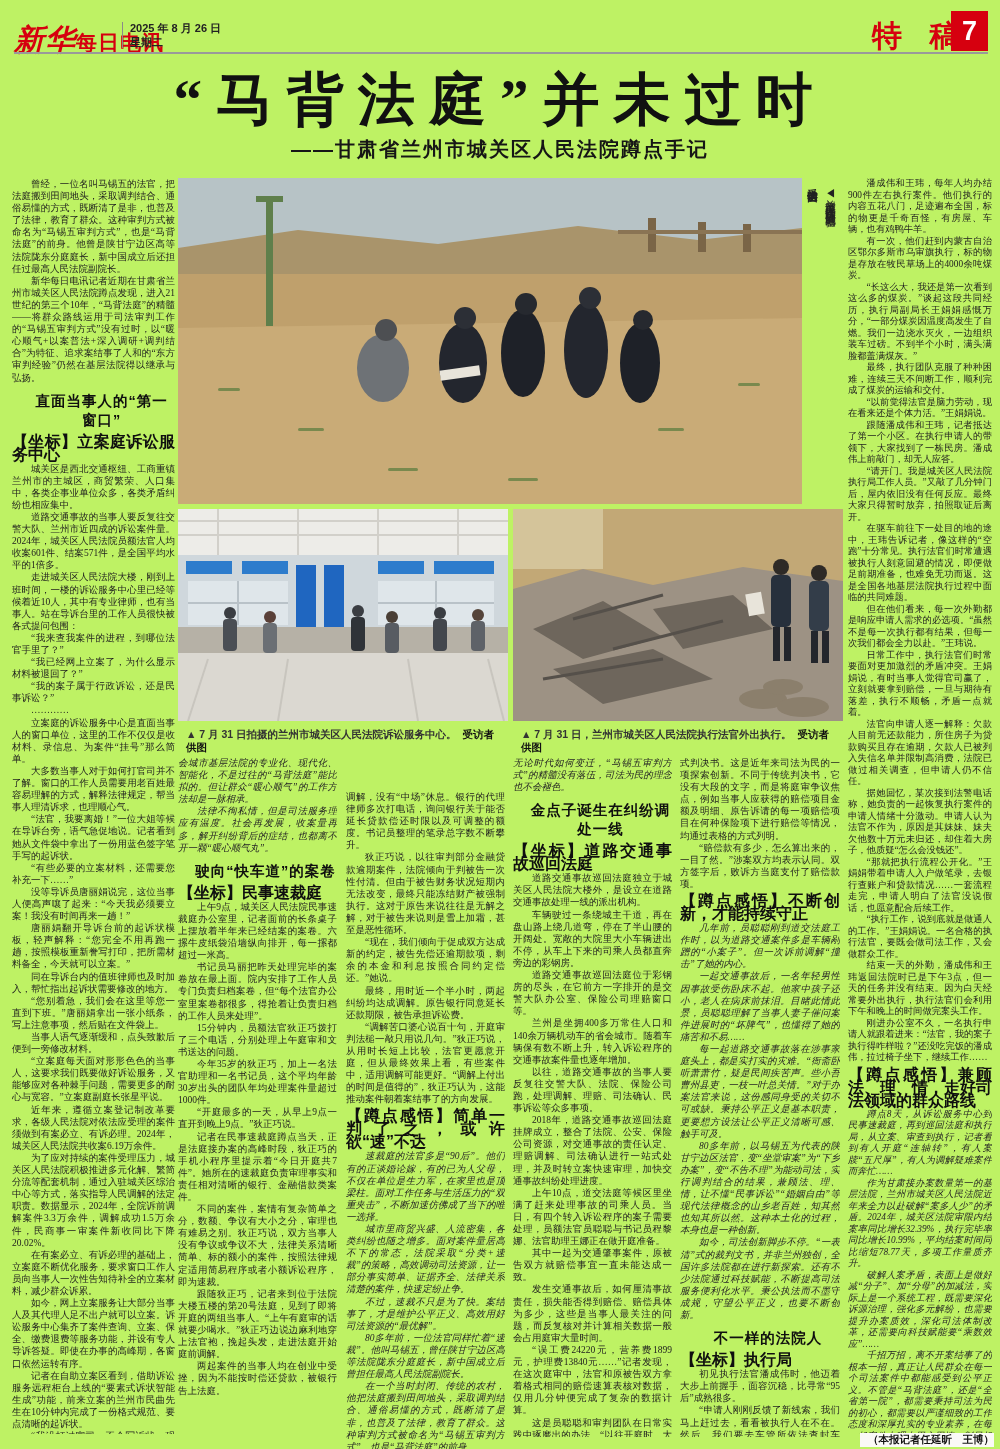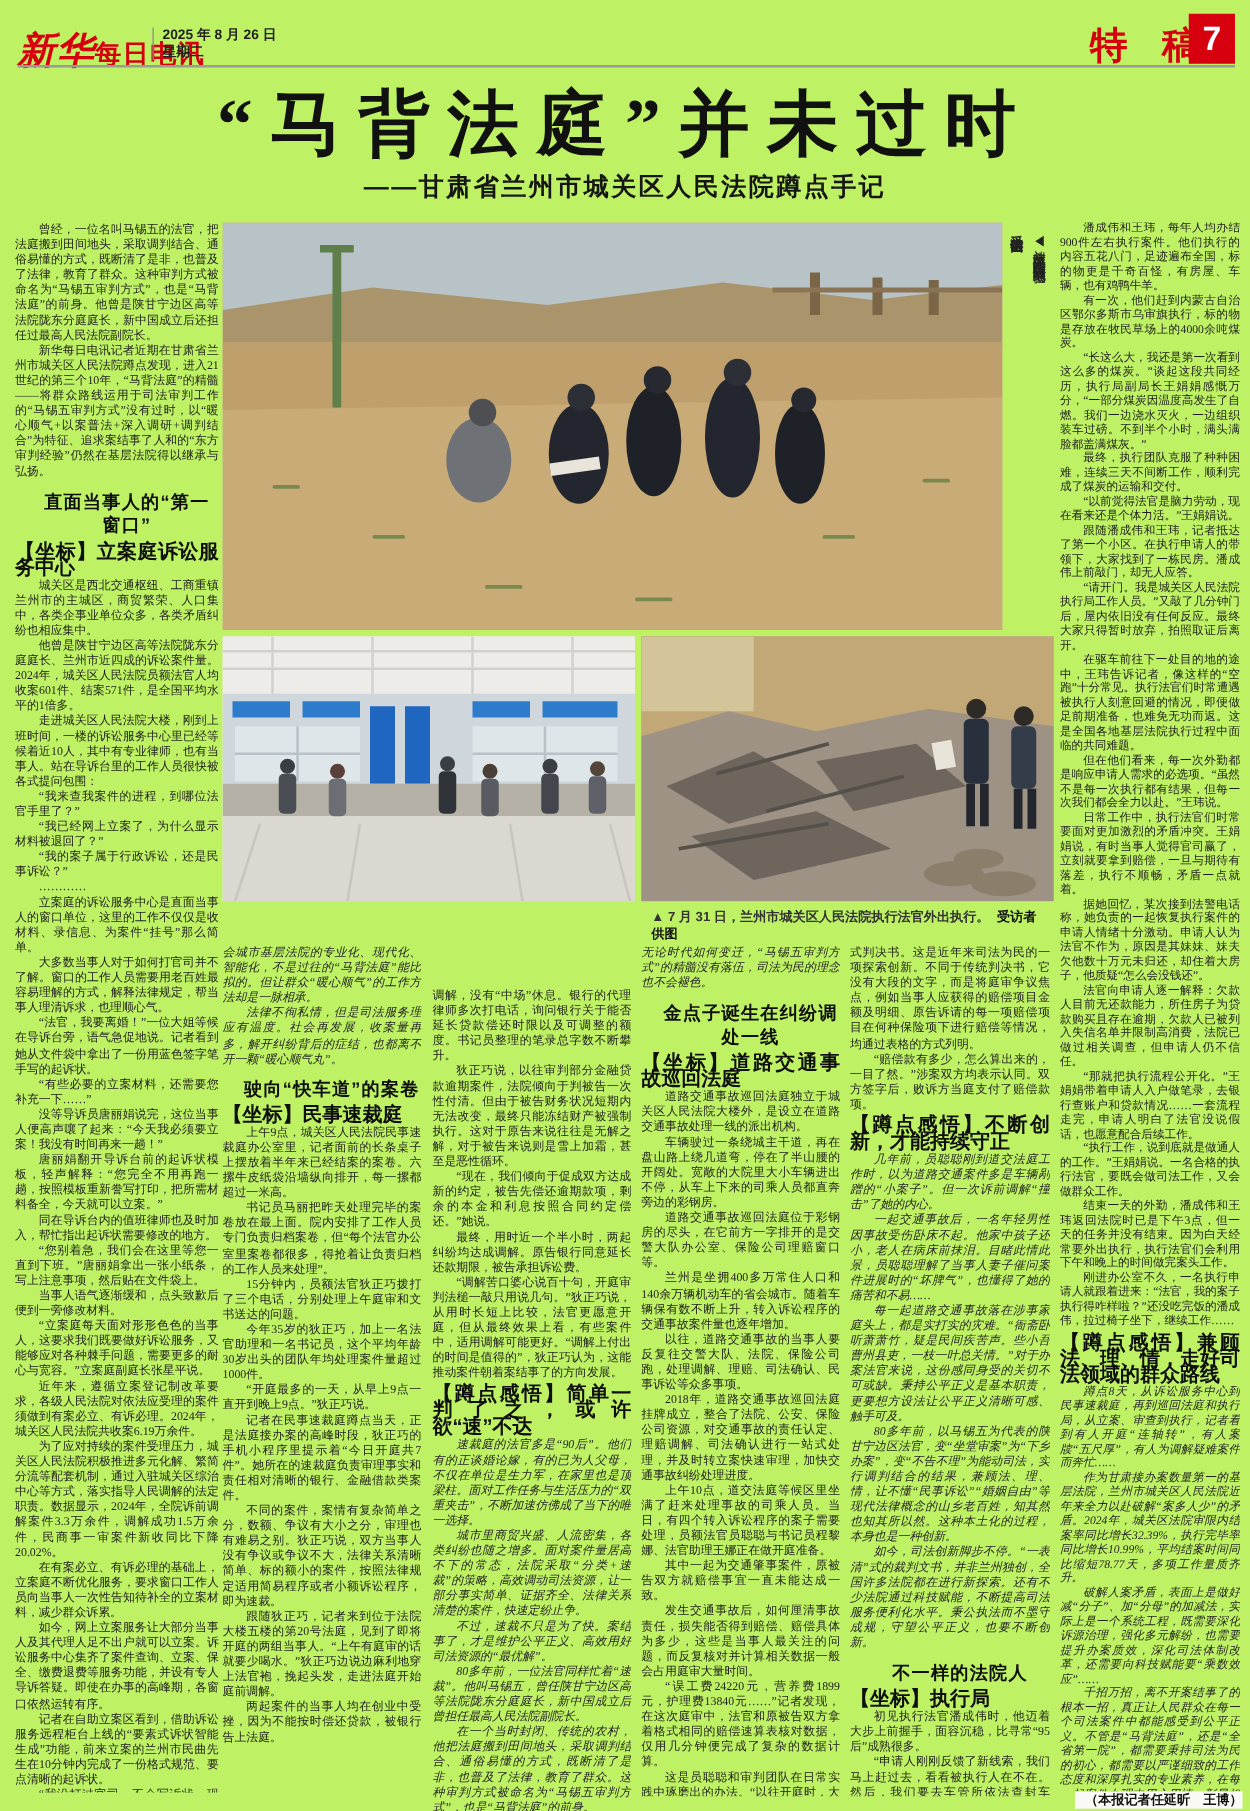--- a/index.html
+++ b/index.html
@@ -164,20 +164,23 @@
           <rect x="173" y="108" width="14" height="34" rx="4" fill="#2f3338"></rect>
         <circle cx="214" cy="108" r="6" fill="#4a3f36"></circle>
           <rect x="207" y="114" width="14" height="30" rx="4" fill="#585c62"></rect>
         <circle cx="262" cy="104" r="6" fill="#3a3d42"></circle>
           <rect x="255" y="110" width="14" height="32" rx="4" fill="#43474d"></rect>
         <circle cx="300" cy="106" r="6" fill="#55443a"></circle>
           <rect x="293" y="112" width="14" height="30" rx="4" fill="#5e6268"></rect>
       </g>
     </svg>
   </div>
+  <div class="hcap" style="left:186px;top:728px;width:318px;">
+    <span>▲ 7 月 31 日拍摄的兰州市城关区人民法院诉讼服务中心。</span><span class="credit">受访者供图</span>
+  </div>
 
   <div class="photo" style="left:513px;top:509px;width:330px;height:212px;background:#bda985;">
     <svg viewBox="0 0 330 212" preserveAspectRatio="none">
       <rect x="0" y="0" width="330" height="80" fill="#c2a876"></rect>
       <rect x="0" y="0" width="90" height="60" fill="#d4c49a"></rect>
       <path d="M0,80 L70,60 L140,76 L230,58 L330,72 L330,212 L0,212 Z" fill="#9d9284"></path>
       <g fill="#6e665c">
         <polygon points="20,120 90,92 150,128 70,150"></polygon>
         <polygon points="140,100 220,86 260,120 170,140"></polygon>
         <polygon points="40,160 140,140 200,170 90,195"></polygon>
@@ -208,21 +211,21 @@
   <div class="hcap" style="left:521px;top:728px;width:318px;">
     <span>▲ 7 月 31 日，兰州市城关区人民法院执行法官外出执行。</span><span class="credit">受访者供图</span>
   </div>
 
   <div class="col col1">
       <p class="para">曾经，一位名叫马锡五的法官，把法庭搬到田间地头，采取调判结合、通俗易懂的方式，既断清了是非，也普及了法律，教育了群众。这种审判方式被命名为“马锡五审判方式”，也是“马背法庭”的前身。他曾是陕甘宁边区高等法院陇东分庭庭长，新中国成立后还担任过最高人民法院副院长。</p>
       <p class="para">新华每日电讯记者近期在甘肃省兰州市城关区人民法院蹲点发现，进入21世纪的第三个10年，“马背法庭”的精髓——将群众路线运用于司法审判工作的“马锡五审判方式”没有过时，以“暖心顺气+以案普法+深入调研+调判结合”为特征、追求案结事了人和的“东方审判经验”仍然在基层法院得以继承与弘扬。</p>
       <h2 class="sec-head">直面当事人的“第一窗口”</h2>
       <h3 class="sub-head">【坐标】立案庭诉讼服务中心</h3>
       <p class="para">城关区是西北交通枢纽、工商重镇兰州市的主城区，商贸繁荣、人口集中，各类企事业单位众多，各类矛盾纠纷也相应集中。</p>
-      <p class="para">他曾是陕甘宁边区高等法院陇东分庭庭长、兰州市近四成的诉讼案件量。2024年，城关区人民法院员额法官人均收案601件、结案571件，是全国平均水平的1倍多。</p>
+      <p class="para">道路交通事故的当事人要反复往交警大队、兰州市近四成的诉讼案件量。2024年，城关区人民法院员额法官人均收案601件、结案571件，是全国平均水平的1倍多。</p>
       <p class="para">走进城关区人民法院大楼，刚到上班时间，一楼的诉讼服务中心里已经等候着近10人，其中有专业律师，也有当事人。站在导诉台里的工作人员很快被各式提问包围：</p>
       <p class="para">“我来查我案件的进程，到哪位法官手里了？”</p>
       <p class="para">“我已经网上立案了，为什么显示材料被退回了？”</p>
       <p class="para">“我的案子属于行政诉讼，还是民事诉讼？”</p>
       <p class="para">…………</p>
       <p class="para">立案庭的诉讼服务中心是直面当事人的窗口单位，这里的工作不仅仅是收材料、录信息、为案件“挂号”那么简单。</p>
       <p class="para">大多数当事人对于如何打官司并不了解。窗口的工作人员需要用老百姓最容易理解的方式，解释法律规定，帮当事人理清诉求，也理顺心气。</p>
       <p class="para">“法官，我要离婚！”一位大姐等候在导诉台旁，语气急促地说。记者看到她从文件袋中拿出了一份用蓝色签字笔手写的起诉状。</p>
       <p class="para">“有些必要的立案材料，还需要您补充一下……”</p>
       <p class="para">没等导诉员唐丽娟说完，这位当事人便高声嚷了起来：“今天我必须要立案！我没有时间再来一趟！”</p>
@@ -300,22 +303,22 @@
       <p class="para">潘成伟和王玮，每年人均办结900件左右执行案件。他们执行的内容五花八门，足迹遍布全国，标的物更是千奇百怪，有房屋、车辆，也有鸡鸭牛羊。</p>
       <p class="para">有一次，他们赶到内蒙古自治区鄂尔多斯市乌审旗执行，标的物是存放在牧民草场上的4000余吨煤炭。</p>
       <p class="para">“长这么大，我还是第一次看到这么多的煤炭。”谈起这段共同经历，执行局副局长王娟娟感慨万分，“一部分煤炭因温度高发生了自燃。我们一边浇水灭火，一边组织装车过磅。不到半个小时，满头满脸都盖满煤灰。”</p>
       <p class="para">最终，执行团队克服了种种困难，连续三天不间断工作，顺利完成了煤炭的运输和交付。</p>
       <p class="para">“以前觉得法官是脑力劳动，现在看来还是个体力活。”王娟娟说。</p>
       <p class="para">跟随潘成伟和王玮，记者抵达了第一个小区。在执行申请人的带领下，大家找到了一栋民房。潘成伟上前敲门，却无人应答。</p>
       <p class="para">“请开门。我是城关区人民法院执行局工作人员。”又敲了几分钟门后，屋内依旧没有任何反应。最终大家只得暂时放弃，拍照取证后离开。</p>
       <p class="para">在驱车前往下一处目的地的途中，王玮告诉记者，像这样的“空跑”十分常见。执行法官们时常遭遇被执行人刻意回避的情况，即便做足前期准备，也难免无功而返。这是全国各地基层法院执行过程中面临的共同难题。</p>
       <p class="para">但在他们看来，每一次外勤都是响应申请人需求的必选项。“虽然不是每一次执行都有结果，但每一次我们都会全力以赴。”王玮说。</p>
       <p class="para">日常工作中，执行法官们时常要面对更加激烈的矛盾冲突。王娟娟说，有时当事人觉得官司赢了，立刻就要拿到赔偿，一旦与期待有落差，执行不顺畅，矛盾一点就着。</p>
+      <p class="para">法官向申请人逐一解释：欠款人目前无还款能力，所住房子为贷款购买且存在逾期，欠款人已被列入失信名单并限制高消费，法院已做过相关调查，但申请人仍不信任。</p>
       <p class="para">据她回忆，某次接到法警电话称，她负责的一起恢复执行案件的申请人情绪十分激动。申请人认为法官不作为，原因是其妹妹、妹夫欠他数十万元未归还，却住着大房子，他质疑“怎么会没钱还”。</p>
-      <p class="para">法官向申请人逐一解释：欠款人目前无还款能力，所住房子为贷款购买且存在逾期，欠款人已被列入失信名单并限制高消费，法院已做过相关调查，但申请人仍不信任。</p>
       <p class="para">“那就把执行流程公开化。”王娟娟带着申请人入户做笔录，去银行查账户和贷款情况……一套流程走完，申请人明白了法官没说假话，也愿意配合后续工作。</p>
       <p class="para">“执行工作，说到底就是做通人的工作。”王娟娟说。一名合格的执行法官，要既会做司法工作，又会做群众工作。</p>
       <p class="para">结束一天的外勤，潘成伟和王玮返回法院时已是下午3点，但一天的任务并没有结束。因为白天经常要外出执行，执行法官们会利用下午和晚上的时间做完案头工作。</p>
       <p class="para">刚进办公室不久，一名执行申请人就跟着进来：“法官，我的案子执行得咋样啦？”还没吃完饭的潘成伟，拉过椅子坐下，继续工作……</p>
       <h3 class="sub-head">【蹲点感悟】兼顾法、理、情，走好司法领域的群众路线</h3>
       <p class="para kai">蹲点8天，从诉讼服务中心到民事速裁庭，再到巡回法庭和执行局，从立案、审查到执行，记者看到有人开庭“连轴转”，有人案牍“五尺厚”，有人为调解疑难案件而奔忙……</p>
       <p class="para kai">作为甘肃接办案数量第一的基层法院，兰州市城关区人民法院近年来全力以赴破解“案多人少”的矛盾。2024年，城关区法院审限内结案率同比增长32.39%，执行完毕率同比增长10.99%，平均结案时间同比缩短78.77天，多项工作量质齐升。</p>
       <p class="para kai">破解人案矛盾，表面上是做好减“分子”、加“分母”的加减法，实际上是一个系统工程，既需要深化诉源治理，强化多元解纷，也需要提升办案质效，深化司法体制改革，还需要向科技赋能要“乘数效应”……</p>
       <p class="para kai">千招万招，离不开案结事了的根本一招，真正让人民群众在每一个司法案件中都能感受到公平正义。不管是“马背法庭”，还是“全省第一院”，都需要秉持司法为民的初心，都需要以严谨细致的工作态度和深厚扎实的专业素养，在每一起案件办理中用心用情、彰显担当；都需要校准法律准绳，兼顾法、理、情，走好司法领域的群众路线。</p>
     </div>

